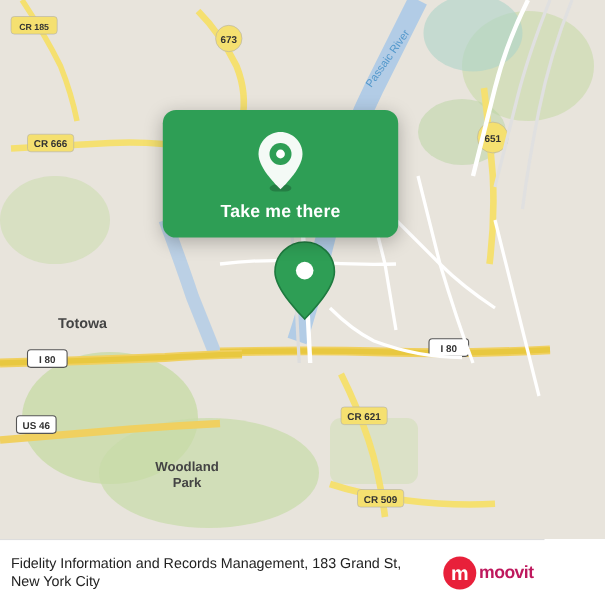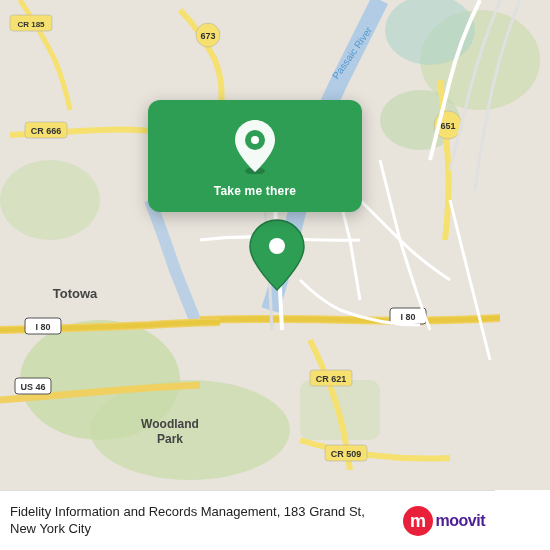--- a/index.html
+++ b/index.html
@@ -45,21 +45,21 @@
     }
 
     #cta-pin-icon {
       width: 48px;
       height: 56px;
       margin-bottom: 10px;
     }
 
     #cta-label {
       color: #fff;
-      font-size: 12px;
+      font-size: 16px;
       font-weight: 600;
       text-align: left;
       letter-spacing: 0.2px;
     }
 
     
     #bottom-bar {
       width: 495px;
       height: 60px;
       background: #fff;
@@ -101,21 +101,21 @@
     }
 
     #moovit-icon {
       width: 32px;
       height: 32px;
     }
 
     #moovit-wordmark {
       font-size: 16px;
       font-weight: 700;
-      color: #4c1d95;
+      color: #be185d;
       letter-spacing: -0.5px;
     }
   </style>
 </head>
 <body>
 
 <div id="map-container">
 
   <svg id="map-svg" viewBox="0 0 550 490" xmlns="http://www.w3.org/2000/svg">
 

